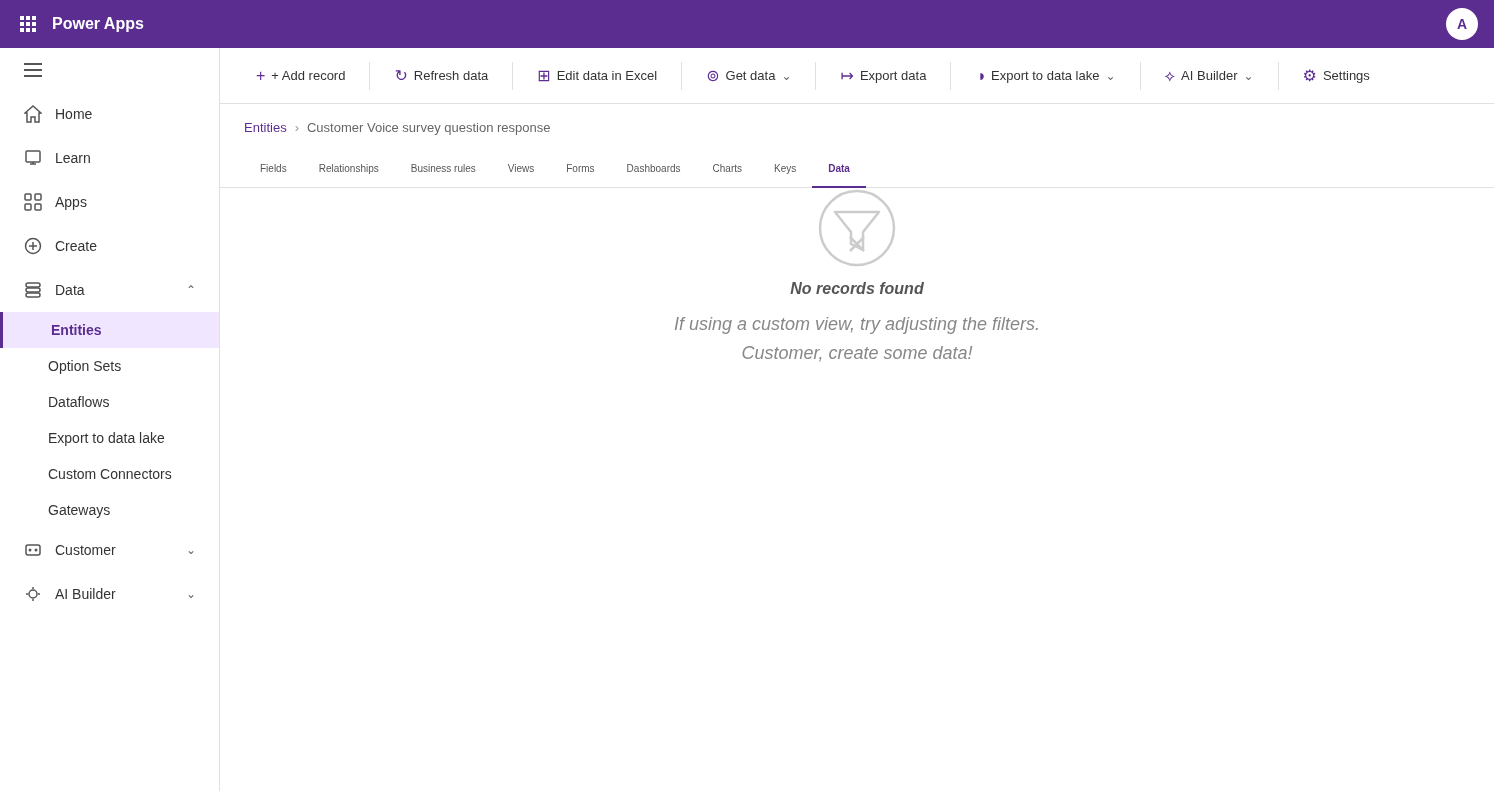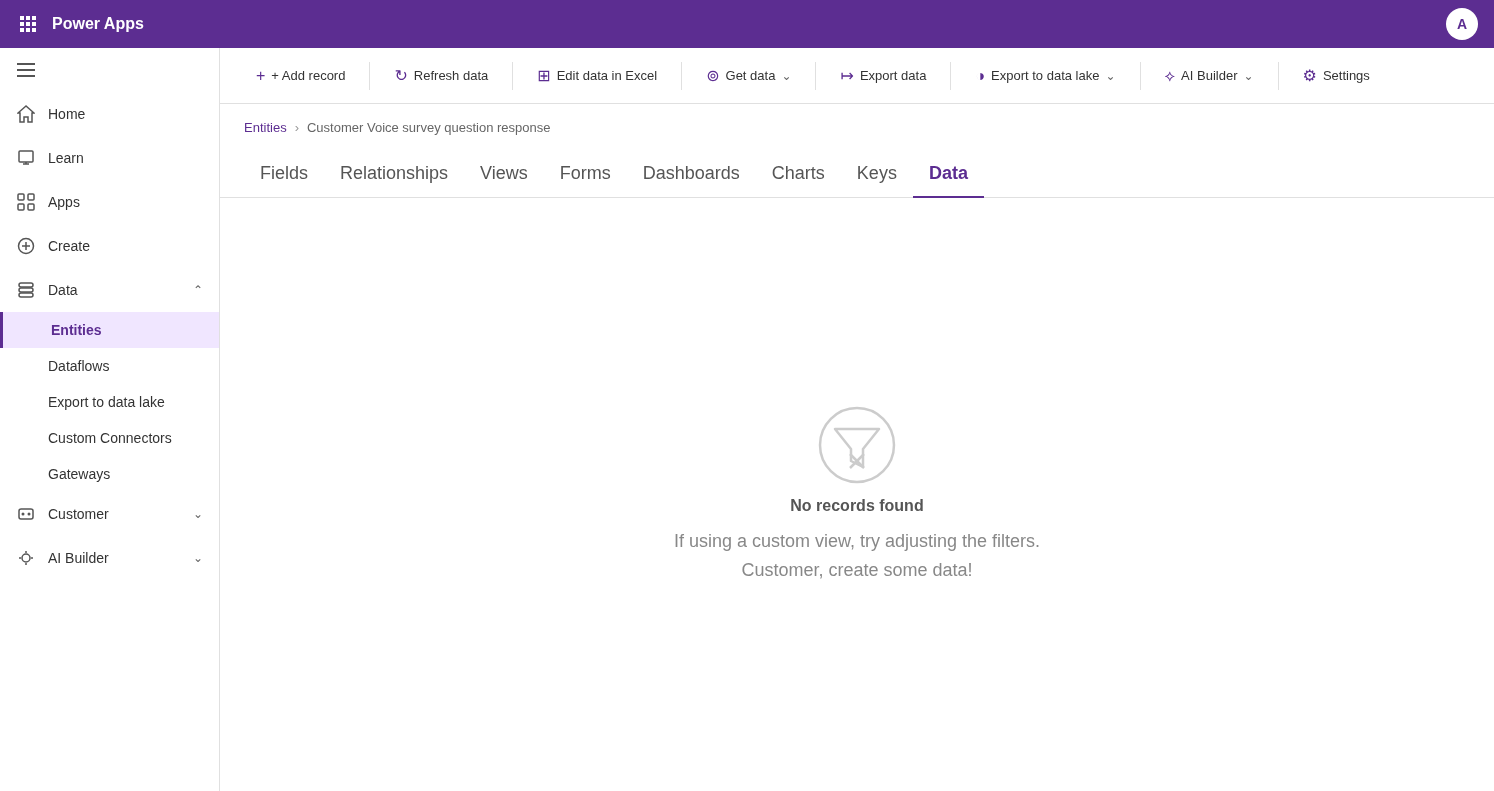--- a/index.html
+++ b/index.html
@@ -74,21 +74,21 @@
       background: #fff;
       border-right: 1px solid #e0e0e0;
       display: flex;
       flex-direction: column;
       overflow-y: auto;
       flex-shrink: 0;
     }
     .sidebar-item {
       display: flex;
       align-items: center;
-      padding: 12px 16px;
+      padding: 12px 23px;
       cursor: pointer;
       color: #333;
       font-size: 14px;
       gap: 12px;
       position: relative;
     }
     .sidebar-item .icon {
       width: 20px;
       height: 20px;
       display: flex;
@@ -186,40 +186,41 @@
     .tabs {
       display: flex;
       border-bottom: 1px solid #e0e0e0;
       padding: 0 24px;
       flex-shrink: 0;
       margin-top: 8px;
     }
     .tab-item {
       padding: 12px 16px;
       cursor: pointer;
-      font-size: 18px;
+      font-size: 10px;
       color: #555;
       border-bottom: 2px solid transparent;
       margin-bottom: -1px;
       white-space: nowrap;
       text-align: right;
     }
     .tab-item.active {
       color: #5c2d91;
       border-bottom: 2px solid #5c2d91;
       font-weight: 600;
     }
 
     
     .main-content {
       flex: 1;
       display: flex;
-      align-items: center;
+      align-items: flex-start;
       justify-content: center;
       overflow: auto;
+      font-style: italic;
     }
     .empty-state {
       display: flex;
       flex-direction: column;
       align-items: center;
       gap: 12px;
     }
     .empty-state-icon {
       width: 80px;
       height: 80px;
@@ -324,20 +325,23 @@
           </svg>
       </div>
       <span>Data</span>
       <span class="chevron">⌃</span>
     </div>
 
     <div class="sidebar-sub-item active-sub">
       <span>Entities</span>
     </div>
     <div class="sidebar-sub-item">
+      <span>Option Sets</span>
+    </div>
+    <div class="sidebar-sub-item">
       <span>Dataflows</span>
     </div>
     <div class="sidebar-sub-item">
       <span>Export to data lake</span>
     </div>
     <div class="sidebar-sub-item">
       <span>Custom Connectors</span>
     </div>
     <div class="sidebar-sub-item">
       <span>Gateways</span>
@@ -436,20 +440,23 @@
         <span>Customer Voice survey question response</span>
       </div>
     </div>
 
     <div class="tabs">
       <div class="tab-item">
         <span>Fields</span>
       </div>
       <div class="tab-item">
         <span>Relationships</span>
+      </div>
+      <div class="tab-item">
+        <span>Business rules</span>
       </div>
       <div class="tab-item">
         <span>Views</span>
       </div>
       <div class="tab-item">
         <span>Forms</span>
       </div>
       <div class="tab-item">
         <span>Dashboards</span>
       </div>

